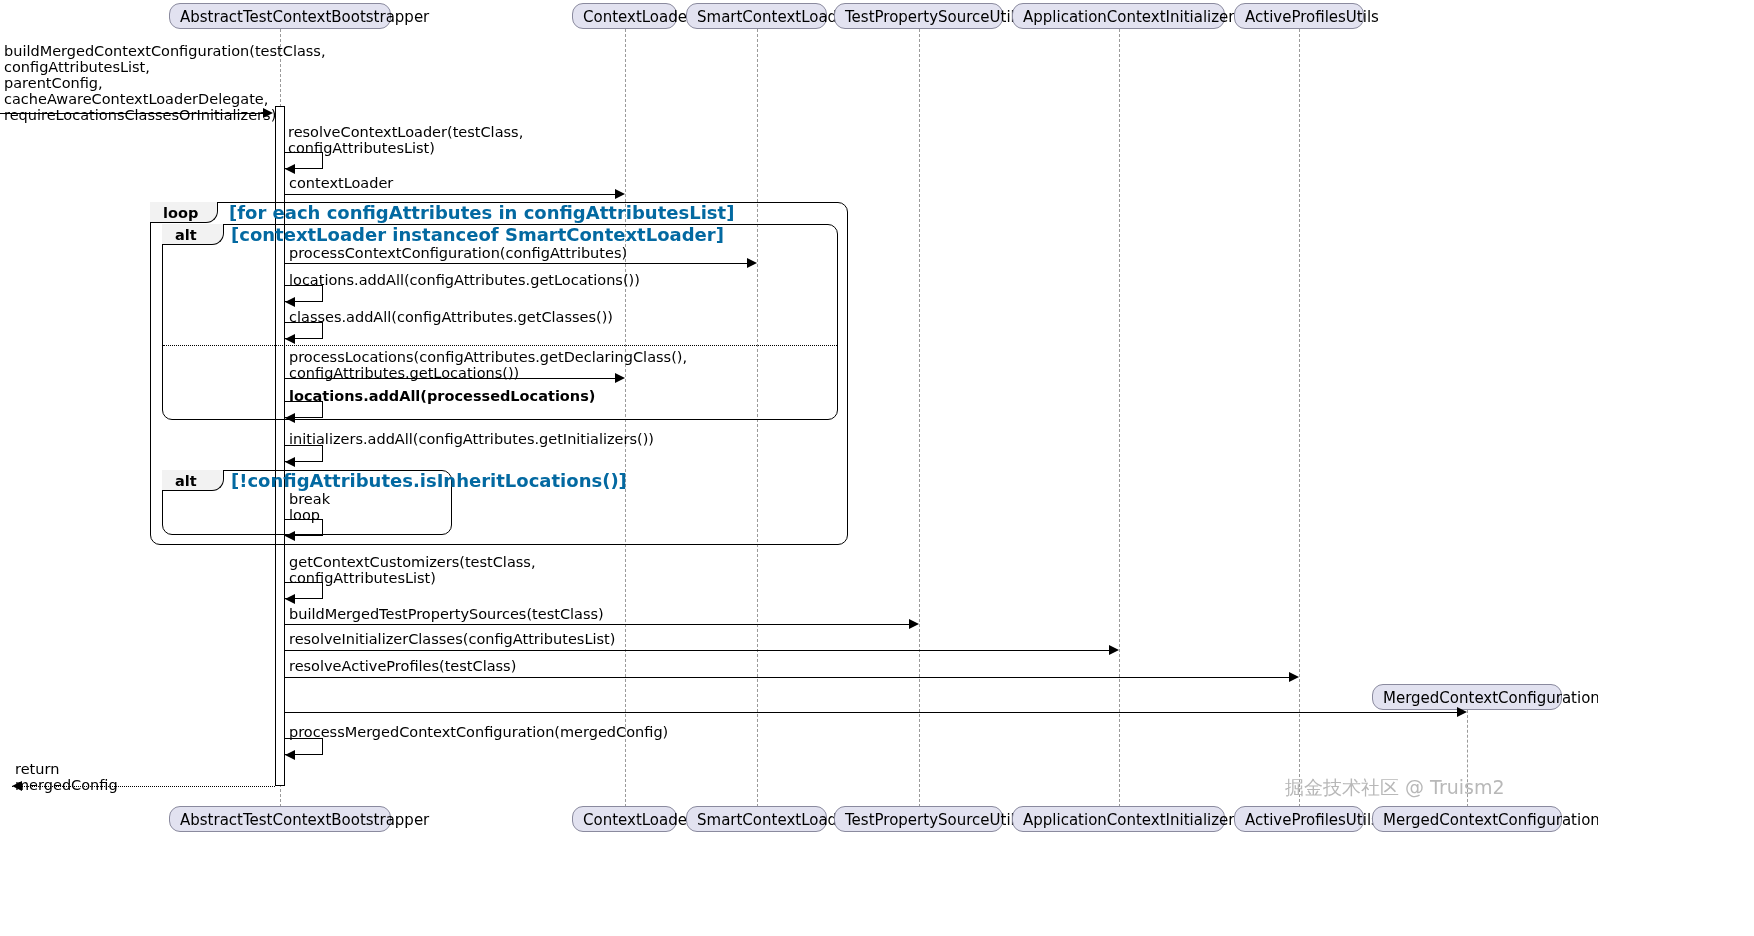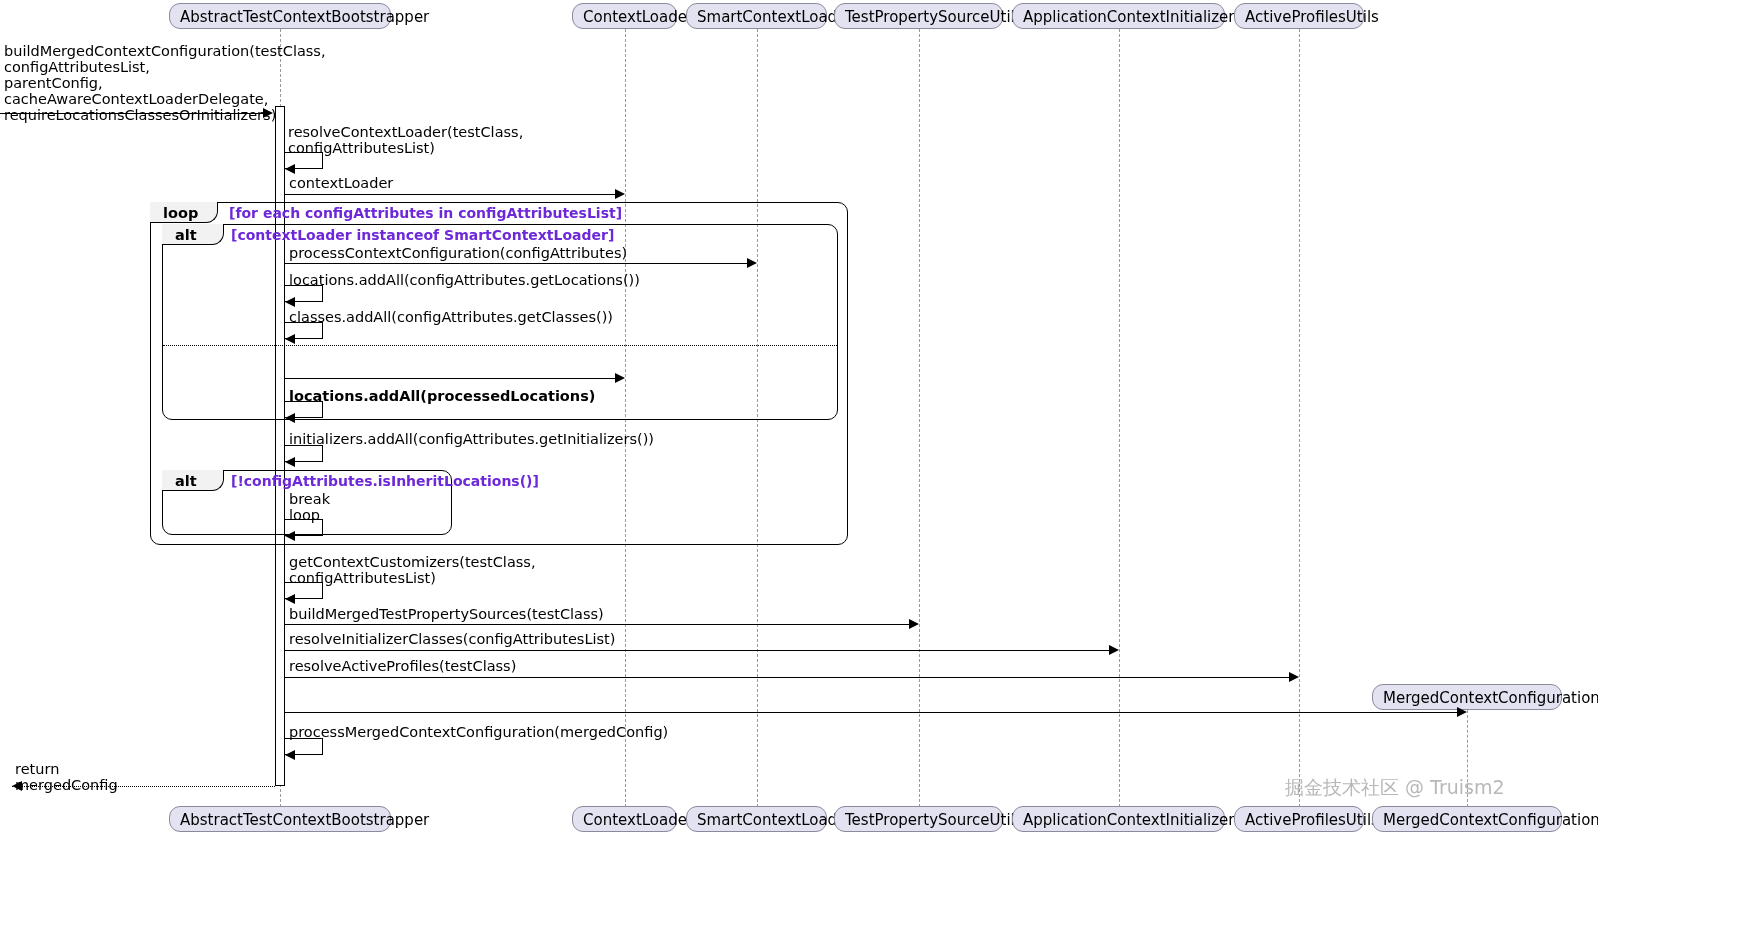--- a/index.html
+++ b/index.html
@@ -88,24 +88,24 @@
   }
   .frag-tab-label{
     position:absolute;
     font-size:14.5px;
     font-weight:bold;
     line-height:21px;
     color:#000;
   }
   .frag-guard{
     position:absolute;
-    font-size:14px;
+    font-size:18px;
     font-weight:bold;
     line-height:16px;
-    color:#6d28d9;
+    color:#0369a1;
     white-space:pre;
   }
   .frag-divider{
     position:absolute;
     height:0;
     border-top:1.5px dotted #000;
   }
   
   .watermark{
     position:absolute;
@@ -171,20 +171,22 @@
   <div class="arrowhead" style="left:747px;top:258px;"></div>
 
   <div class="msg-label" style="left:289px;top:272px;">locations.addAll(configAttributes.getLocations())</div>
   <div class="selfcall" style="left:285px;top:285px;width:38px;height:17px;"></div>
   <div class="arrowhead left" style="left:285px;top:297px;"></div>
 
   <div class="msg-label" style="left:289px;top:309px;text-align:right;">classes.addAll(configAttributes.getClasses())</div>
   <div class="selfcall" style="left:285px;top:322px;width:38px;height:17px;"></div>
   <div class="arrowhead left" style="left:285px;top:334px;"></div>
 
+  <div class="msg-label" style="left:289px;top:349px;">processLocations(configAttributes.getDeclaringClass(),
+configAttributes.getLocations())</div>
   <div class="msg-line" style="left:285px;top:378px;width:332px;"></div>
   <div class="arrowhead" style="left:615px;top:373px;"></div>
 
   <div class="msg-label" style="left:289px;top:388px;font-weight:bold;">locations.addAll(processedLocations)</div>
   <div class="selfcall" style="left:285px;top:401px;width:38px;height:17px;"></div>
   <div class="arrowhead left" style="left:285px;top:413px;"></div>
 
   <div class="msg-label" style="left:289px;top:431px;">initializers.addAll(configAttributes.getInitializers())</div>
   <div class="selfcall" style="left:285px;top:445px;width:38px;height:17px;"></div>
   <div class="arrowhead left" style="left:285px;top:457px;"></div>

